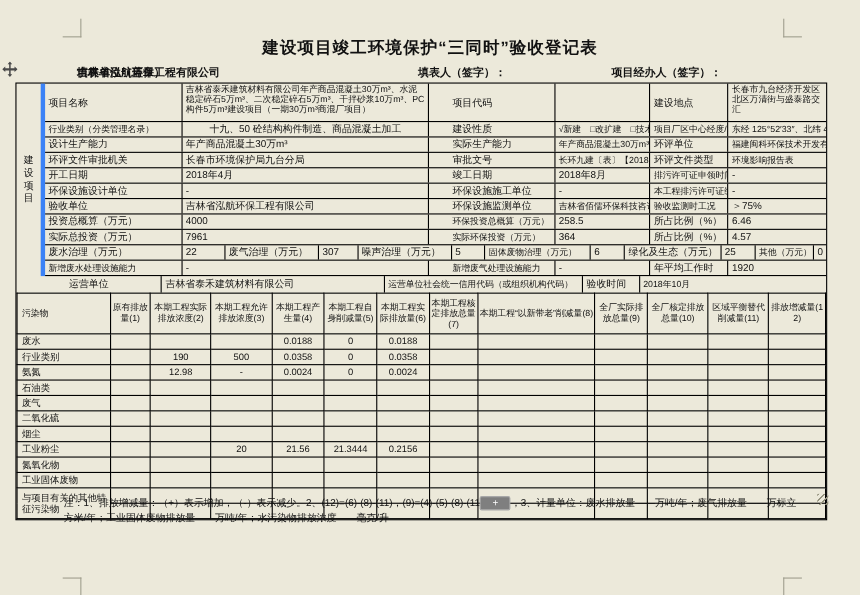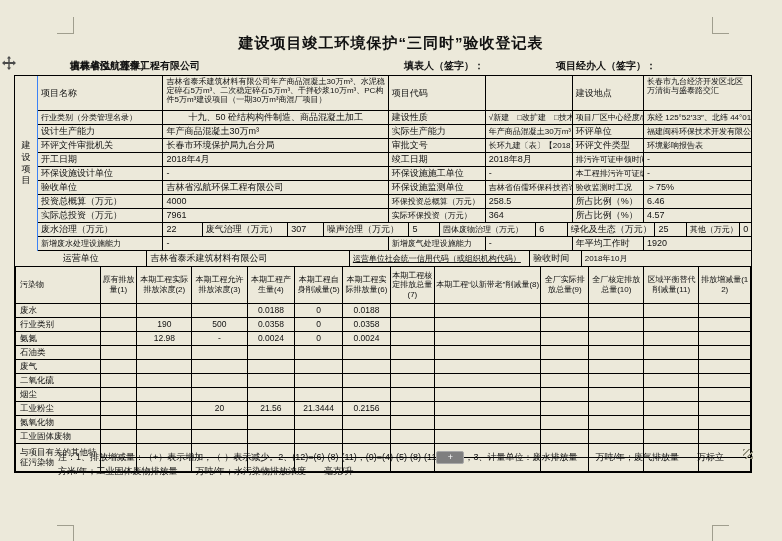--- a/index.html
+++ b/index.html
@@ -5,43 +5,43 @@
   html,body{margin:0;padding:0;}
   body{width:782px;height:541px;position:relative;background:#ece9da;font-family:"Liberation Sans",sans-serif;color:#111;overflow:hidden;}
   .mark{position:absolute;width:16px;height:16px;}
   .mark.tl{left:57px;top:17px;border-right:1px solid #a09e8e;border-bottom:1px solid #a09e8e;}
   .mark.tr{left:712px;top:17px;border-left:1px solid #a09e8e;border-bottom:1px solid #a09e8e;}
   .mark.br{left:712px;top:525px;border-left:1px solid #a09e8e;border-top:1px solid #a09e8e;}
   .mark.bl{left:57px;top:525px;border-right:1px solid #a09e8e;border-top:1px solid #a09e8e;}
   .title{position:absolute;top:34px;left:0;width:100%;text-align:center;font-size:15px;font-weight:bold;letter-spacing:1px;}
   .hline{position:absolute;top:59px;left:0;width:100%;font-size:10px;font-weight:bold;}
   .hline span{position:absolute;white-space:nowrap;}
-  .hu{left:70px;} .hp{left:380px;margin-left:24px;} .hh{left:556px;}
+  .hu{left:70px;} .hp{left:380px;} .hh{left:556px;}
   .movehandle{position:absolute;left:2px;top:56px;width:14px;height:14px;cursor:move;}
   .resizehandle{position:absolute;left:743px;top:449px;width:10px;height:10px;
     background:repeating-linear-gradient(135deg,#95937f 0 1.5px,transparent 1.5px 4px);}
   .tbl{position:absolute;left:14px;top:75px;width:738px;border:1.6px solid #000;background:#ece9da;box-sizing:border-box;}
   .secA,.oprow{display:flex;}
-  .vcell{width:22px;border-right:1px solid #3b82f6;display:flex;align-items:center;justify-content:center;flex:none;}
+  .vcell{width:22px;border-right:4px solid #3b82f6;display:flex;align-items:center;justify-content:center;flex:none;}
   .vtext{width:20px;text-align:center;font-size:9px;line-height:1.3;word-break:break-all;}
   .vtext.one{width:10px;}
   .rows{flex:1;min-width:0;}
   .r{display:flex;height:13px;border-bottom:1px solid #000;}
   .r.tall{height:34px;}
   .c{border-right:1px solid #000;padding:0 3px;display:flex;align-items:center;overflow:hidden;font-size:9px;line-height:1.15;min-width:0;box-sizing:border-box;}
   .c:last-child{border-right:none;}
   .c.nw{white-space:nowrap;}
   .sm{font-size:8px;}
   .ctr{justify-content:center;text-align:center;}
   .wrap{white-space:normal;word-break:break-all;align-items:flex-start;padding-top:1px;}
-  .c1{width:17.6%;} .c2{width:31.6%;} .c3{width:13.6%;} .c4{width:12.2%;} .c5{width:10%;} .c6{flex:1;}
+  .c1{width:17.6%;} .c2{width:31.6%;} .c3{width:13.6%;margin-left:18px;} .c4{width:12.2%;} .c5{width:10%;} .c6{flex:1;}
   .k0{width:17.6%;} .kv1{width:5.5%;} .k1{width:12%;font-family:Liberation Serif, serif;} .kv2{width:5%;} .k2{width:12%;} .kv3{width:4.3%;}
   .k3{width:13.5%;} .kv4{width:4.4%;} .k4{width:12.3%;} .kv5{width:4.4%;} .k5{width:7.5%;} .kv6{flex:1;}
   .oprow{height:15px;}
-  .o1{width:18%;text-align:right;} .o2{width:27.5%;} .o3{width:24.5%;text-decoration:underline;} .o4{width:15.5%;} .o5{width:7%;} .o6{flex:1;}
+  .o1{width:18%;text-align:right;} .o2{width:27.5%;} .o3{width:24.5%;} .o4{width:15.5%;} .o5{width:7%;} .o6{flex:1;}
   .secB{display:flex;}
   table.poll{flex:1;border-collapse:collapse;table-layout:fixed;min-width:0;}
   table.poll td{border:1px solid #000;font-size:8.5px;text-align:center;padding:0 1px;overflow:hidden;height:13px;line-height:1.1;}
   table.poll tr.hdr td{font-size:8px;height:36px;line-height:1.2;word-break:break-all;}
   table.poll td.pn{text-align:left;padding-left:4px;word-break:break-all;}
   table.poll tr.hdr td:first-child{text-align:left;padding-left:4px;}
   .pcol1{width:11.5%;} .pcol2{width:5%;} .pcol3{width:7.5%;} .pcol4{width:7.5%;} .pcol5{width:6.5%;}
   .pcol6{width:6.5%;} .pcol7{width:6.5%;} .pcol8{width:6%;} .pcol9{width:14.5%;} .pcol10{width:6.5%;}
   .pcol11{width:7.5%;} .pcol12{width:7.5%;} .pcol13{width:7%;}
   .note{position:absolute;left:58px;top:451px;width:666px;font-size:9px;line-height:1.55;word-break:break-all;}

